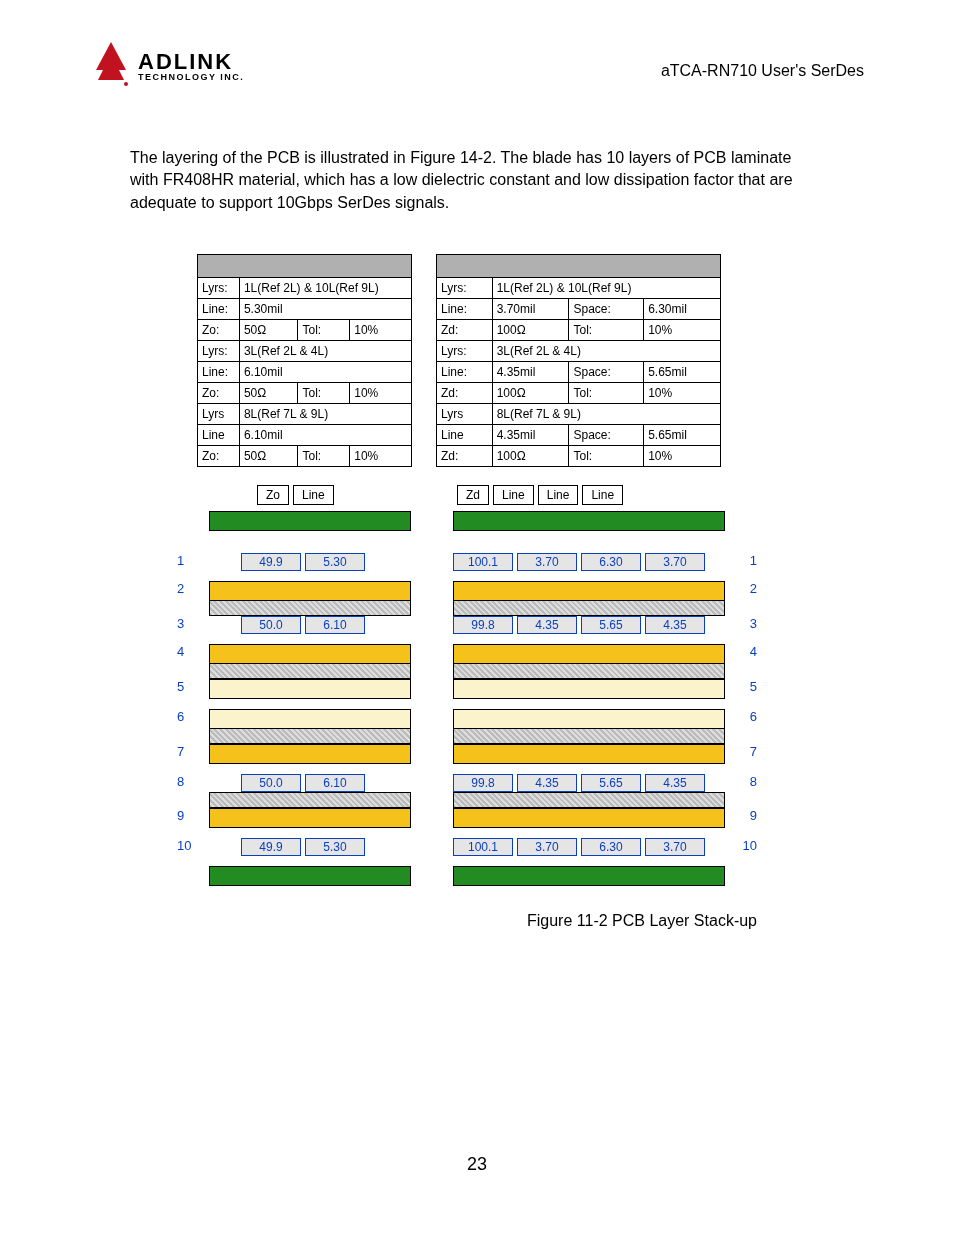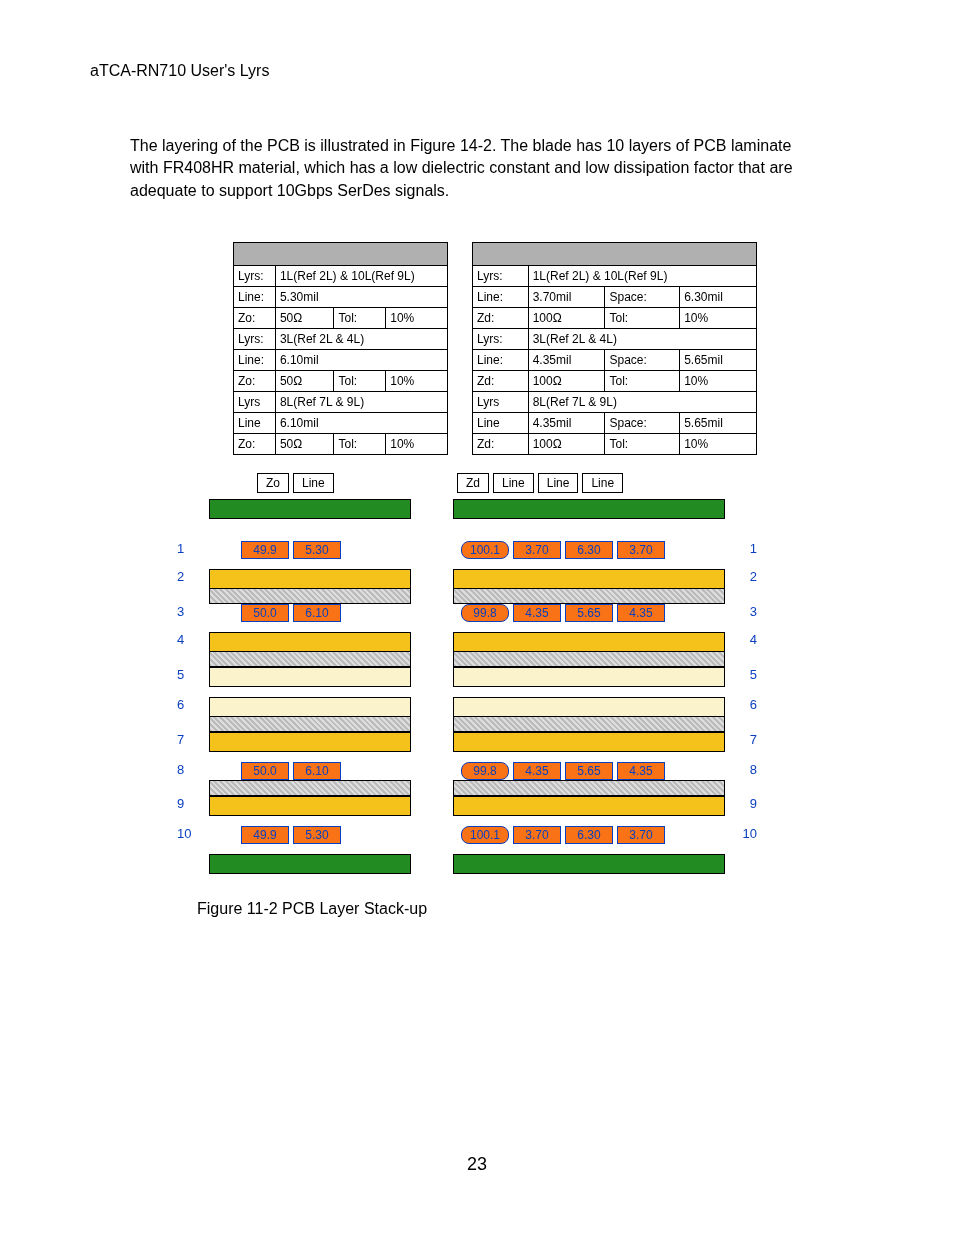--- a/index.html
+++ b/index.html
@@ -28,21 +28,21 @@
   .body-text {
     font-size:16px;
     line-height:1.4;
     padding: 55px 130px 0 130px;
   }
   .figure-wrap {
     margin: 40px auto 0 auto;
     width: 560px;
     position: relative;
   }
-  .tables-row { display:flex; gap:24px; justify-content:flex-end; }
+  .tables-row { display:flex; gap:24px; justify-content:flex-start; }
   .spec {
     border:1px solid #000;
     width:215px;
     font-size:12px;
     border-collapse:collapse;
   }
   .spec td {
     border:1px solid #000;
     padding:2px 4px;
     height:16px;
@@ -73,51 +73,64 @@
   .value-box {
     position:relative;
     height:18px;
     display:flex;
     justify-content:flex-start;
     align-items:center;
   }
   .vb {
     border:1px solid #0a3fbf;
     color:#0a3fbf;
-    padding:1px 6px;
-    background:#f97316;
+    padding:1px 12px;
+    background:#e5e5e5;
     font-size:12px;
     margin-right:4px;
     min-width:34px;
     text-align:center;
   }
   .indentA .vb:first-child { margin-left:36px;}
-  .indentB .vb:first-child { margin-left:12px;border-radius:8px;}
+  .indentB .vb:first-child { margin-left:4px;}
   .caption {
-    text-align:left;
+    text-align:right;
     font-size:16px;
     margin-top:26px;
   }
   .page-num {
     position:absolute;
     bottom:60px;
     left:0; right:0;
     text-align:center;
     font-size:18px;
   }
   
   .hatch {
     background: repeating-linear-gradient(45deg,#bbb,#bbb 2px,#ddd 2px,#ddd 4px);
   }
 </style>
 </head>
 <body>
 
 <div class="header">
-  <div class="guide-title">aTCA-RN710 User's Lyrs</div>
+  <div class="logo">
+    <span class="logo-mark">
+      <svg width="42" height="48" viewBox="0 0 42 48">
+        <path d="M21 2 L36 30 L6 30 Z" fill="#c1121f"></path>
+        <path d="M21 14 L34 40 L8 40 Z" fill="#c1121f"></path>
+        <circle cx="36" cy="44" r="2" fill="#c1121f"></circle>
+      </svg>
+    </span>
+    <span class="logo-text">
+      <div class="logo-main">ADLINK</div>
+      <div class="logo-sub">TECHNOLOGY INC.</div>
+    </span>
+  </div>
+  <div class="guide-title">aTCA-RN710 User's SerDes</div>
 </div>
 
 <div class="body-text">The layering of the PCB is illustrated in Figure 14-2. The blade has 10 layers of PCB laminate with FR408HR material, which has a low dielectric constant and low dissipation factor that are adequate to support 10Gbps SerDes signals.</div>
 
 <div class="figure-wrap">
 
   <div class="tables-row">
     <table class="spec">
       <tbody>
           <tr class="hdr">

